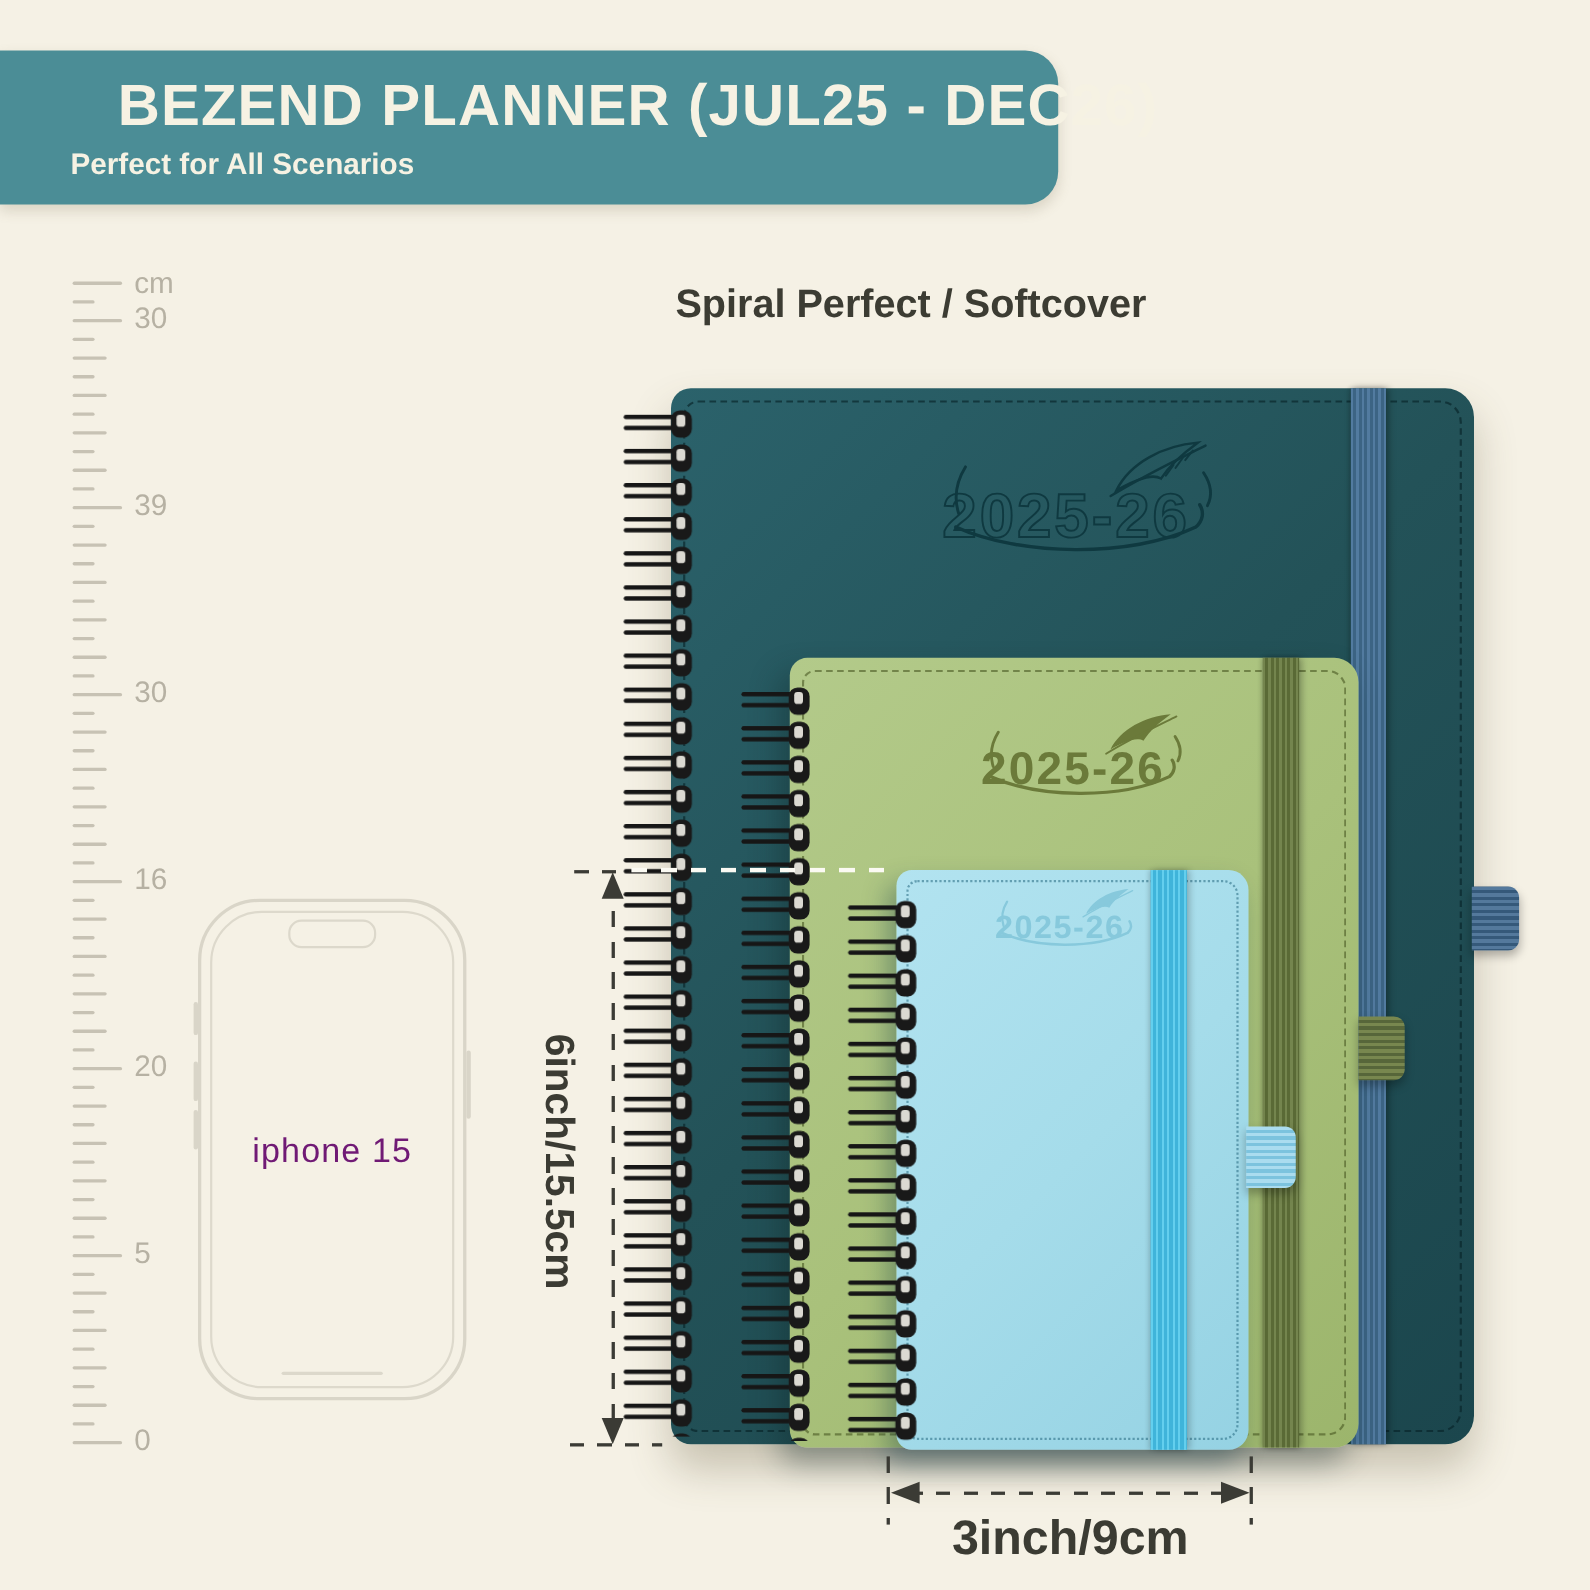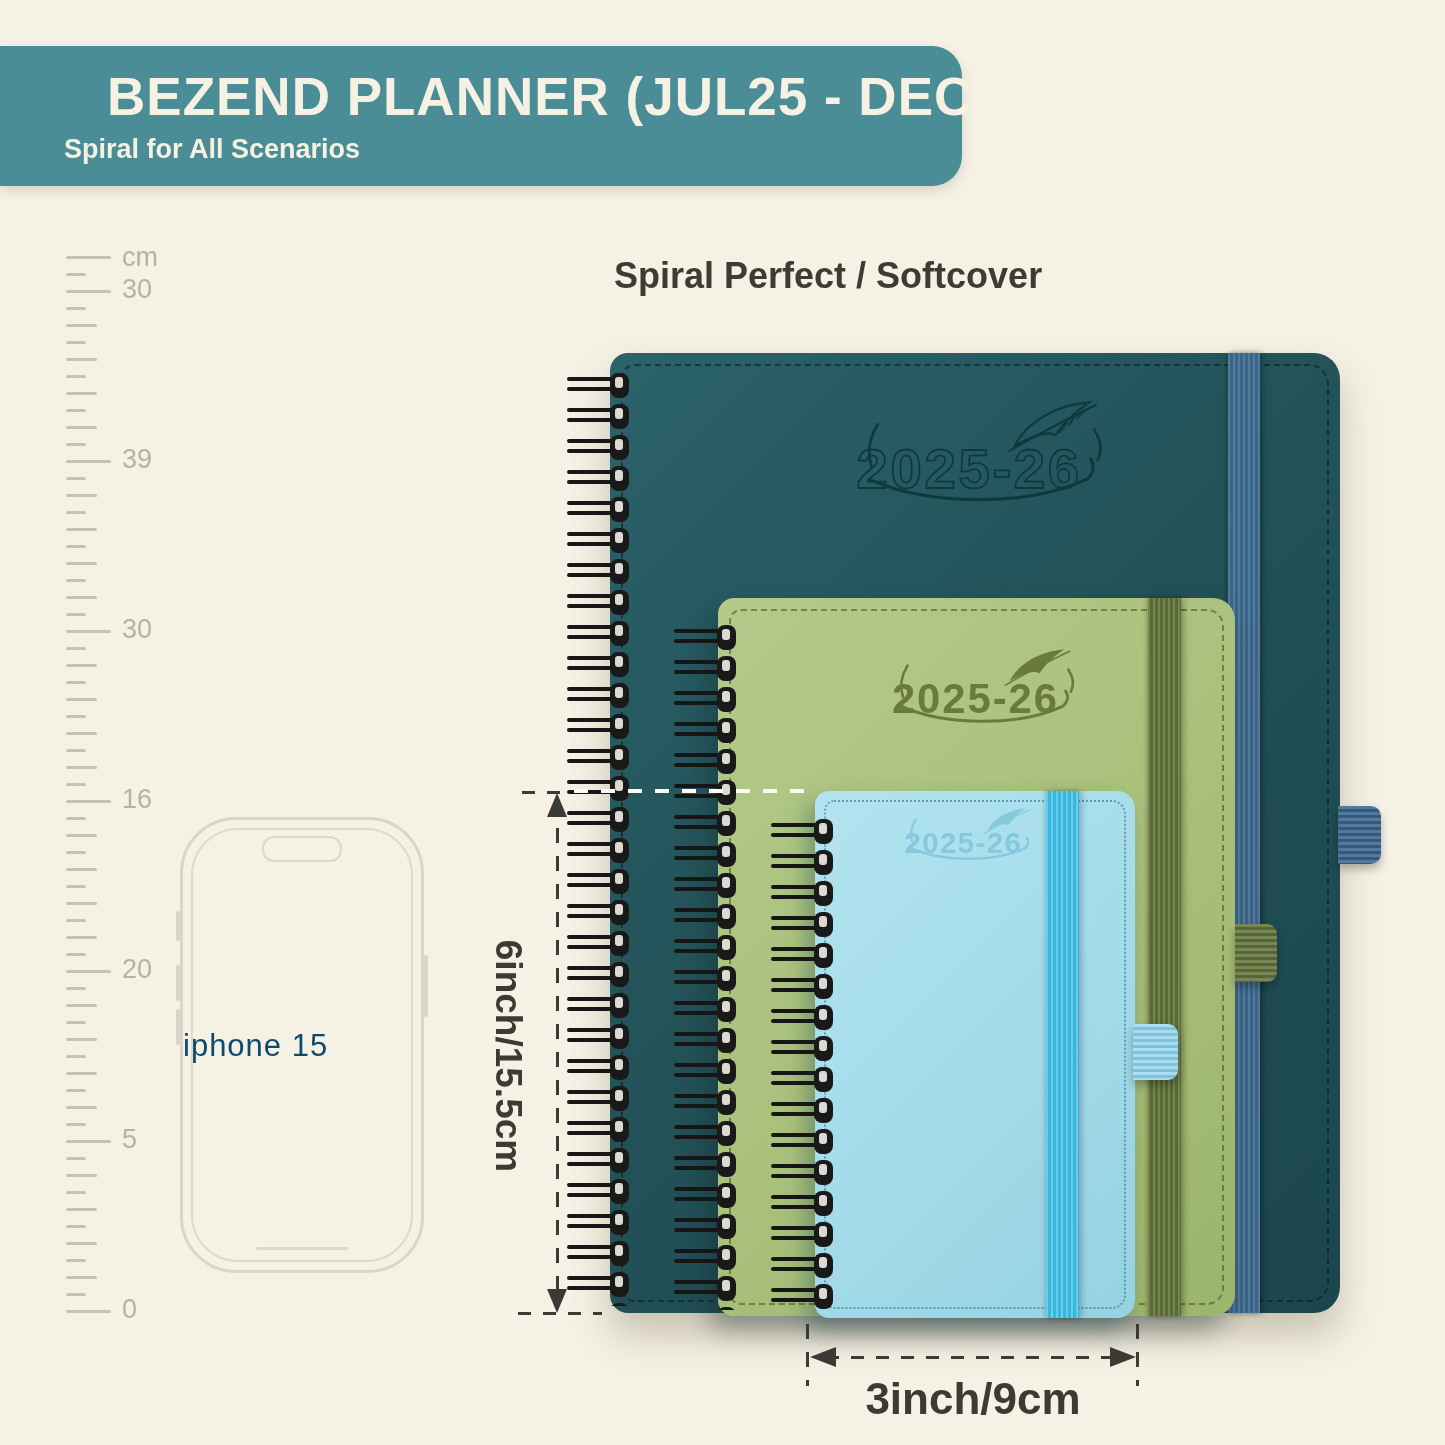--- a/index.html
+++ b/index.html
@@ -25,22 +25,22 @@
   .ruler-label{position:absolute;left:56px;font-size:27px;color:#b6b1a3;}
 
   
   .phone{position:absolute;left:180px;top:817px;width:238px;height:450px;
          border:3px solid #d9d5c8;border-radius:56px;}
   .phone-screen{position:absolute;inset:8px;border:2px solid #ddd9cc;border-radius:47px;}
   .phone-island{position:absolute;left:50%;top:16px;transform:translateX(-50%);
                 width:76px;height:22px;border:2px solid #dcd8cb;border-radius:12px;}
   .phone-bar{position:absolute;left:50%;bottom:20px;transform:translateX(-50%);
              width:92px;height:3px;background:#dcd8cb;border-radius:2px;}
-  .phone-label{position:absolute;left:0;top:208px;width:100%;text-align:left;
-               font-size:31px;color:#0c4a6e;letter-spacing:1px;}
+  .phone-label{position:absolute;left:0;top:208px;width:100%;text-align:center;
+               font-size:31px;color:#701a75;letter-spacing:1px;}
   .btn{position:absolute;width:4px;background:#d9d5c8;border-radius:2px;}
   .btn-l1{left:-7px;top:91px;height:30px;}
   .btn-l2{left:-7px;top:145px;height:36px;}
   .btn-l3{left:-7px;top:189px;height:36px;}
   .btn-r1{right:-7px;top:135px;height:62px;}
 
   
   .cover{position:absolute;}
   .stitch{position:absolute;inset:11px;pointer-events:none;}
   .cover-large{left:610px;top:353px;width:730px;height:960px;border-radius:18px 26px 26px 18px;
@@ -118,21 +118,21 @@
         <path d="M6 9 H50" stroke="#161616" stroke-width="4" stroke-linecap="round"></path>
         <path d="M6 19 H50" stroke="#161616" stroke-width="4" stroke-linecap="round"></path>
         <rect x="47" y="3" width="19" height="25" rx="8" fill="#191919"></rect>
         <rect x="52" y="7" width="8" height="11" rx="3" fill="#eceae2" opacity="0.92"></rect>
       </pattern>
     </defs>
   </svg>
 
   <div class="banner">
     <div class="banner-title">BEZEND PLANNER (JUL25 - DEC26)</div>
-    <div class="banner-sub">Spiral for All Scenarios</div>
+    <div class="banner-sub">Perfect for All Scenarios</div>
   </div>
 
   <div class="features">
     <span class="l2">Spiral Perfect / Softcover</span>
   </div>
 
   <div class="ruler" id="ruler-ticks">
       <div class="tick t-l" style="top: 0px;"></div>
       <div class="tick t-s" style="top: 17px;"></div>
       <div class="tick t-l" style="top: 34px;"></div>

